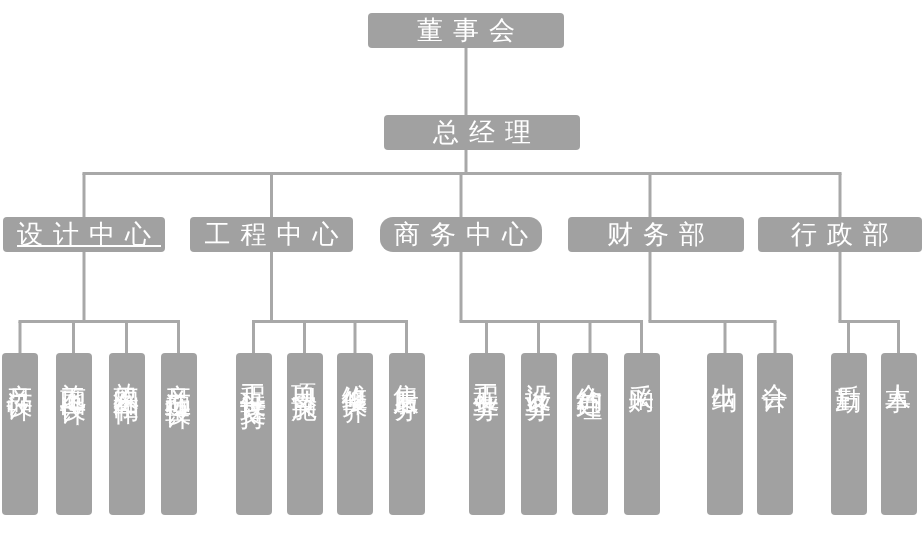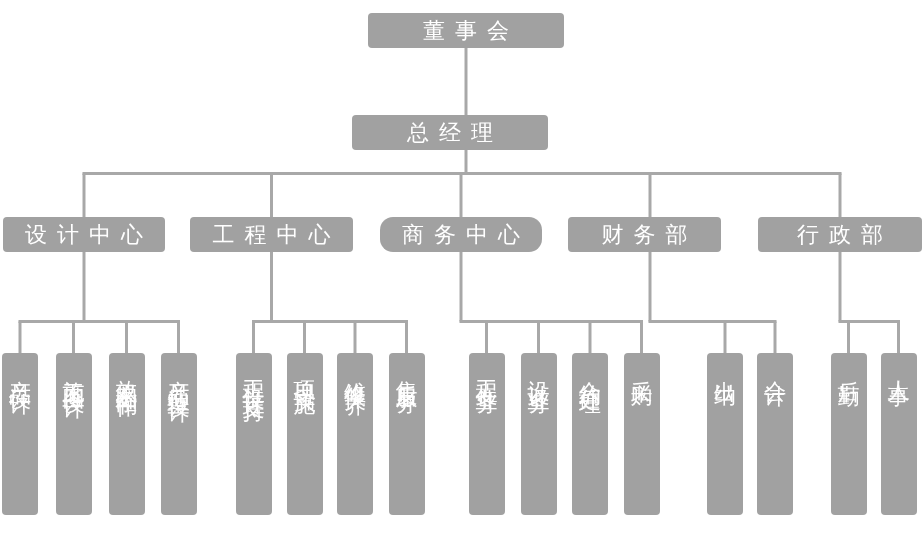--- a/index.html
+++ b/index.html
@@ -23,21 +23,21 @@
     left: 0; top: 0;
     width: 924px; height: 535px;
     pointer-events: none;
   }
   .lines line { stroke: var(--connector); stroke-width: 3; }
   .node {
     position: absolute;
     background: var(--box-fill);
     color: var(--box-text);
     border-radius: 4px;
-    font-size: 22px;
+    font-size: 26px;
     overflow: hidden;
   }
   .h-node {
     height: 35px;
     line-height: 35px;
     text-align: center;
     letter-spacing: 10px;
     text-indent: 10px;
     white-space: nowrap;
   }
@@ -96,26 +96,26 @@
     <line x1="590" y1="321.5" x2="590" y2="353"></line>
     <line x1="641.5" y1="321.5" x2="641.5" y2="353"></line>
     <line x1="725" y1="321.5" x2="725" y2="353"></line>
     <line x1="775" y1="321.5" x2="775" y2="353"></line>
     <line x1="848.5" y1="321.5" x2="848.5" y2="353"></line>
     <line x1="898.5" y1="321.5" x2="898.5" y2="353"></line>
   </svg>
 
   <div class="node h-node" style="left:368px;top:13px;width:196px;">董事会</div>
 
-  <div class="node h-node" style="left:352px;top:115px;width:196px;">总经理</div>
+  <div class="node h-node" style="left:384px;top:115px;width:196px;">总经理</div>
 
-  <div class="node h-node" style="left:3px;top:217px;width:162px;">设计中心</div>
+  <div class="node h-node" style="left:3px;top:217px;width:162px;text-decoration:underline;">设计中心</div>
   <div class="node h-node" style="left:190px;top:217px;width:163px;">工程中心</div>
   <div class="node h-node" style="left:380px;top:217px;width:162px;border-radius:13px;">商务中心</div>
-  <div class="node h-node" style="left:568px;top:217px;width:153px;">财务部</div>
+  <div class="node h-node" style="left:568px;top:217px;width:176px;">财务部</div>
   <div class="node h-node" style="left:758px;top:217px;width:164px;text-align:center;">行政部</div>
 
   <div class="node v-node" style="left:2px;">产品设计</div>
   <div class="node v-node" style="left:55.5px;">施工图设计</div>
   <div class="node v-node" style="left:108.5px;">效果图制作</div>
   <div class="node v-node" style="left:160.5px;">产品造型设计</div>
 
   <div class="node v-node" style="left:235.5px;">工程设计支持</div>
   <div class="node v-node" style="left:286.5px;">项目实施</div>
   <div class="node v-node" style="left:337px;">维修保养</div>

